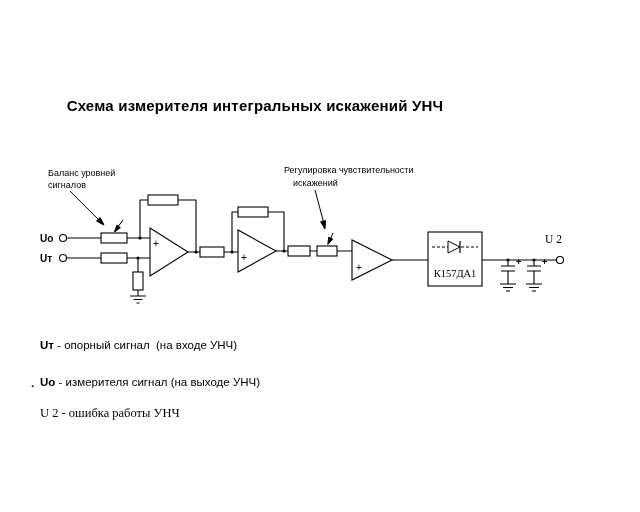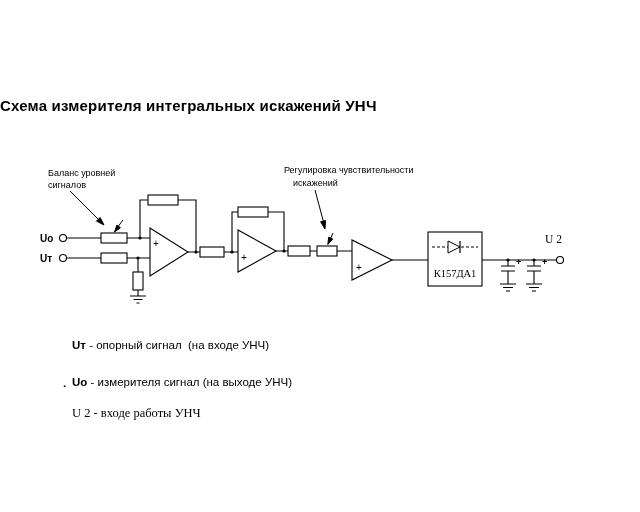--- a/index.html
+++ b/index.html
@@ -7,26 +7,26 @@
   body {
     width: 640px; height: 512px;
     font-family: "Liberation Sans", sans-serif;
     color: #000;
     position: relative;
     overflow: hidden;
   }
   .page { position: relative; width: 640px; height: 512px; background: #ffffff; }
   .title {
     position: absolute; top: 97px; left: 0; width: 510px;
-    font-size: 15px; font-weight: bold; color: #000;
+    text-align: center; font-size: 15px; font-weight: bold; color: #000;
     letter-spacing: 0.2px;
   }
   .schematic { position: absolute; top: 0; left: 0; }
   .legend-row {
-    position: absolute; font-size: 11.5px; color: #000; white-space: pre; margin-left: 32px;
+    position: absolute; font-size: 11.5px; color: #000; white-space: pre;
   }
   .legend-row .term { font-weight: bold; }
   .legend-row.serif { font-family: "Liberation Serif", serif; font-size: 12.5px; }
   .legend-row.serif .term { font-weight: normal; }
   .bullet { position: absolute; left: -9px; top: 1px; font-weight: bold; }
 </style>
 </head>
 <body>
 
 <div class="page">
@@ -132,15 +132,15 @@
       <text x="48" y="188" font-size="9">сигналов</text>
       <text x="284" y="173" font-size="9">Регулировка чувствительности</text>
       <text x="293" y="186" font-size="9">искажений</text>
     </g>
   </svg>
 
   <div class="legend-row" style="left:40px; top:339px;"><span class="bullet"></span><span class="term">Uт</span><span class="desc"> - опорный сигнал  (на входе УНЧ)</span></div>
 
   <div class="legend-row" style="left:40px; top:376px;"><span class="bullet">.</span><span class="term">Uо</span><span class="desc"> - измерителя сигнал (на выходе УНЧ)</span></div>
 
-  <div class="legend-row serif" style="left:40px; top:406px;"><span class="bullet"></span><span class="term">U 2</span><span class="desc"> - входе работы УНЧ</span></div>
+  <div class="legend-row serif" style="left:40px; top:406px;"><span class="bullet"></span><span class="term">U 2</span><span class="desc"> - ошибка работы УНЧ</span></div>
 
 </div>
 
 </body></html>

